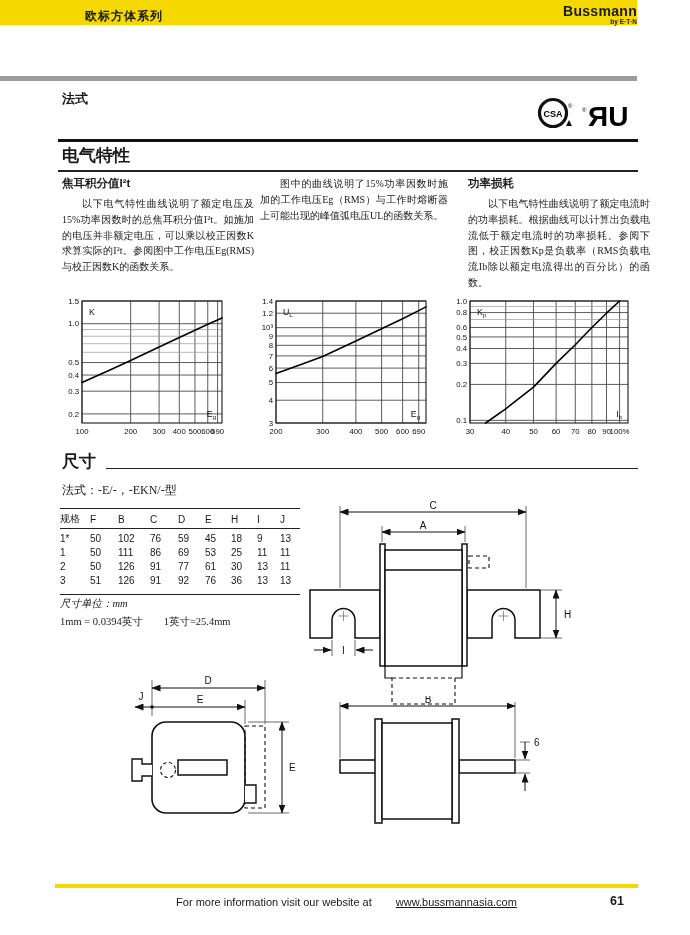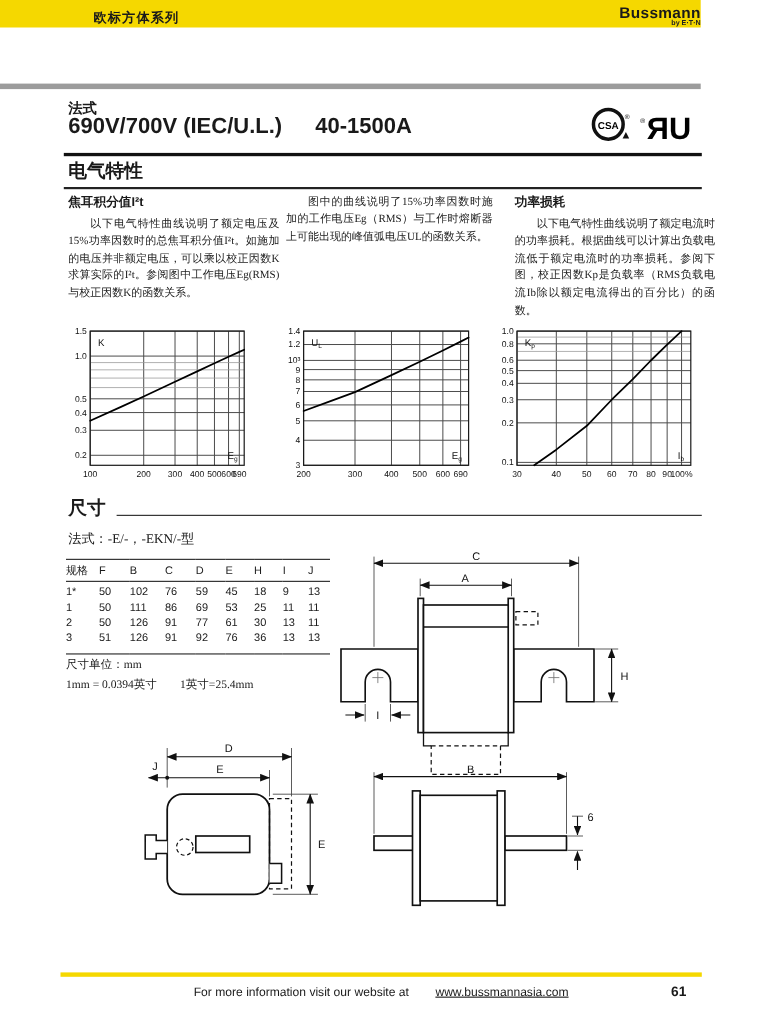--- a/index.html
+++ b/index.html
@@ -44,21 +44,21 @@
   .subtitle{left:62px;top:482px;font-size:12px;font-family:"Liberation Serif","DejaVu Serif",serif;}
 
   table.dim{left:60px;top:508px;border-collapse:collapse;font-size:10px;
             border-top:1.5px solid #222;border-bottom:1.5px solid #222;}
   table.dim th{font-weight:normal;text-align:left;padding:3px 0 2px 0;border-bottom:1px solid #222;}
   table.dim td{padding:1.5px 0;}
   table.dim tbody tr:first-child td{padding-top:4px;}
   table.dim tbody tr:last-child td{padding-bottom:8px;}
 
   .note{left:60px;font-size:10.5px;font-family:"Liberation Serif","DejaVu Serif",serif;}
-  .note1{top:597px;}
+  .note1{top:597px;font-style:italic;}
   .note2{top:615px;}
 
   .drawing{position:absolute;}
   .d1{left:302px;top:498px;width:340px;height:212px;}
   .d2{left:108px;top:670px;width:245px;height:192px;}
   .d3{left:332px;top:696px;width:215px;height:162px;}
   .drawing text{font-family:"Liberation Sans","DejaVu Sans",sans-serif;font-size:10px;fill:#111;}
 
   .footer-rule{left:55px;top:884px;width:583px;height:4px;background:#f5d800;}
   .footer-text{left:55px;top:896px;width:583px;text-align:center;font-size:11px;}
@@ -73,23 +73,20 @@
   <div class="abs topbar">
     <span class="series">欧标方体系列</span>
     <div class="brand">
       <div class="brand-name">Bussmann</div>
       <div class="brand-by">by E·T·N</div>
     </div>
   </div>
   <div class="abs graybar"></div>
 
   <div class="abs kicker">法式</div>
-  <div class="abs maintitle">
-    <span>690V/700V (IEC/U.L.)</span><span class="amp">40-1500A</span>
-  </div>
 
   <svg class="abs certs" width="100" height="42" viewBox="0 0 100 42">
     <g>
       <circle cx="17" cy="19" r="13.5" fill="none" stroke="#111" stroke-width="3.2"></circle>
       <text x="17" y="23" text-anchor="middle" font-size="9" font-weight="bold">CSA</text>
       <text x="32" y="14" font-size="6">®</text>
       <path d="M30,32 L36,32 L33,26 Z" fill="#111"></path>
     </g>
     <g>
       <text x="46" y="18" font-size="6">®</text>

